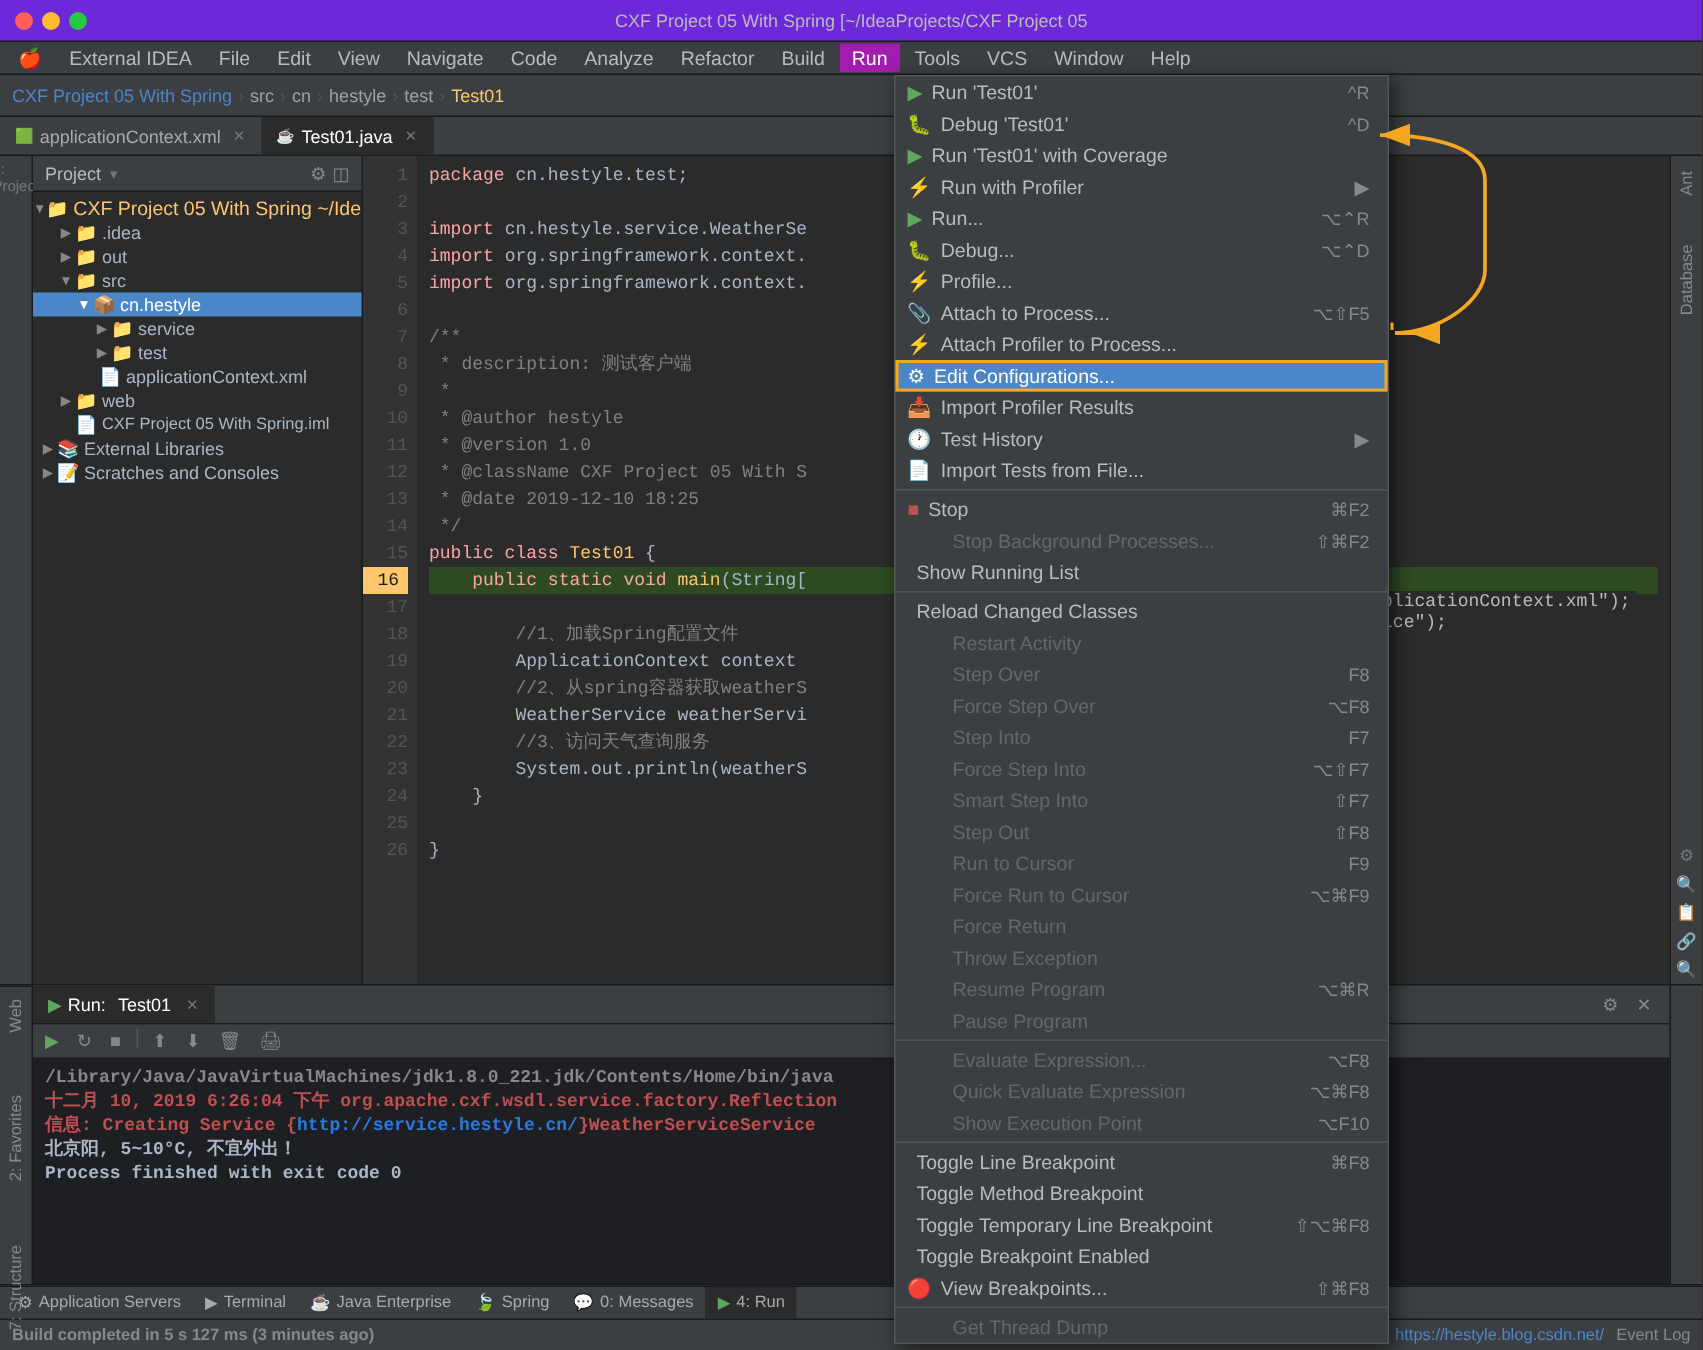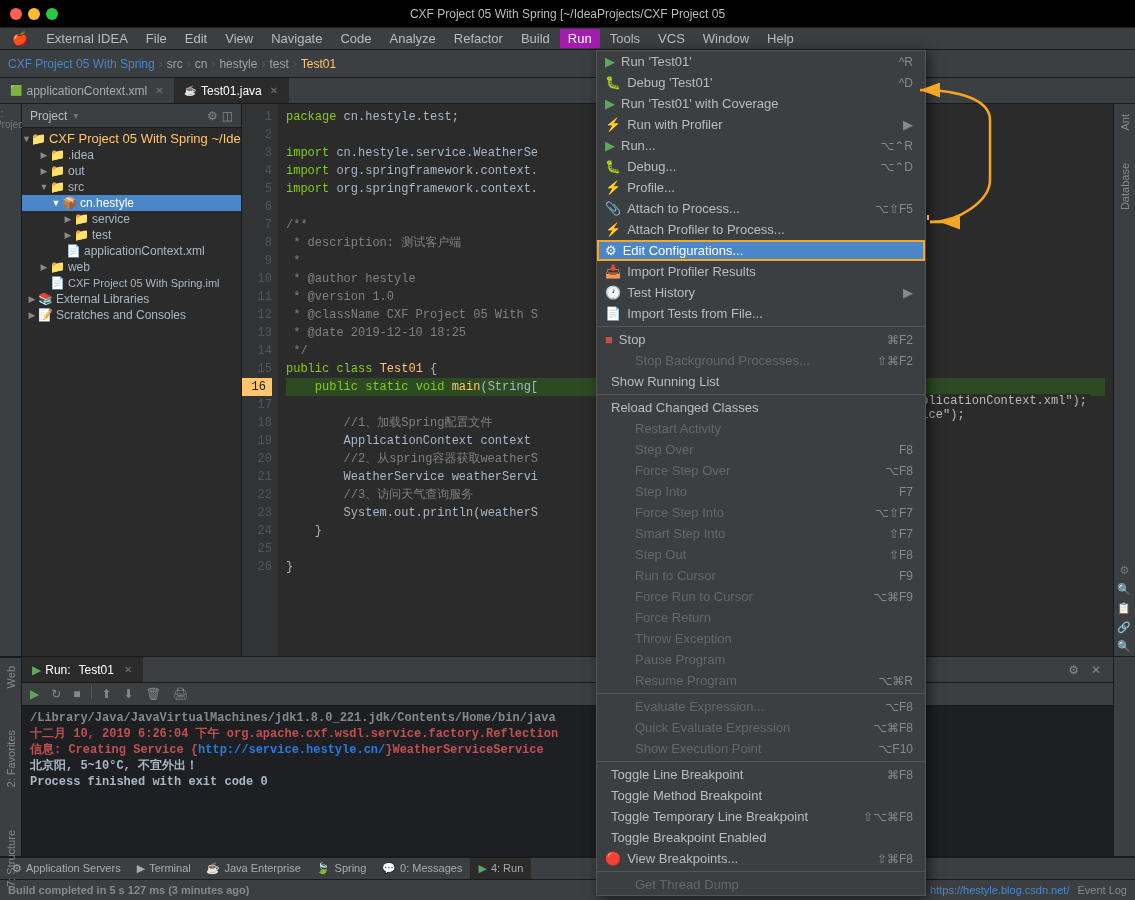--- a/index.html
+++ b/index.html
@@ -1,21 +1,21 @@
 <!DOCTYPE html>
 <html><head>
   <meta charset="utf-8">
   <style>
     * { margin: 0; padding: 0; box-sizing: border-box; }
     body { width: 1135px; height: 900px; overflow: hidden; font-family: -apple-system, 'Helvetica Neue', Arial, sans-serif; font-size: 12px; background: #2b2b2b; color: #a9b7c6; }
 
     
     .mac-titlebar {
       height: 28px;
-      background: #000000;
+      background: #6d28d9;
       display: flex;
       align-items: center;
       border-bottom: 1px solid #1a1a1a;
       position: relative;
     }
     .mac-dots {
       display: flex;
       gap: 6px;
       margin-left: 10px;
     }
@@ -169,21 +169,21 @@
     .code-content {
       flex: 1;
       padding: 4px 8px;
       font-family: 'Courier New', monospace;
       font-size: 12px;
       line-height: 18px;
       color: #a9b7c6;
       white-space: pre;
       overflow: hidden;
     }
-    .kw { color: #84cc16; }
+    .kw { color: #fca5a5; }
     .comment { color: #808080; }
     .cls { color: #ffc66d; }
 
     
     .right-sidebar {
       width: 22px;
       background: #3c3f41;
       display: flex;
       flex-direction: column;
       align-items: center;
@@ -838,26 +838,26 @@
     <div class="run-menu-item disabled">
       <span></span>
       <span>Force Return</span>
     </div>
     <div class="run-menu-item disabled">
       <span></span>
       <span>Throw Exception</span>
     </div>
     <div class="run-menu-item disabled">
       <span></span>
-      <span>Pause Program</span>
-    </div>
-    <div class="run-menu-item disabled">
-      <span></span>
       <span>Resume Program</span>
       <span class="menu-shortcut">⌥⌘R</span>
+    </div>
+    <div class="run-menu-item disabled">
+      <span></span>
+      <span>Pause Program</span>
     </div>
     <div class="menu-sep"></div>
     <div class="run-menu-item disabled">
       <span></span>
       <span>Evaluate Expression...</span>
       <span class="menu-shortcut">⌥F8</span>
     </div>
     <div class="run-menu-item disabled">
       <span></span>
       <span>Quick Evaluate Expression</span>

